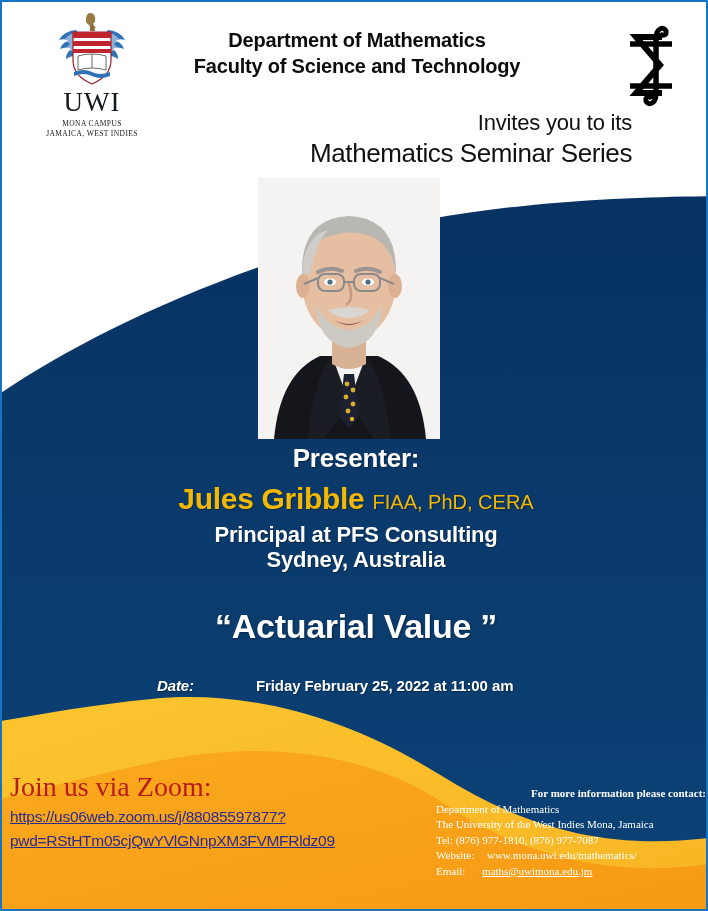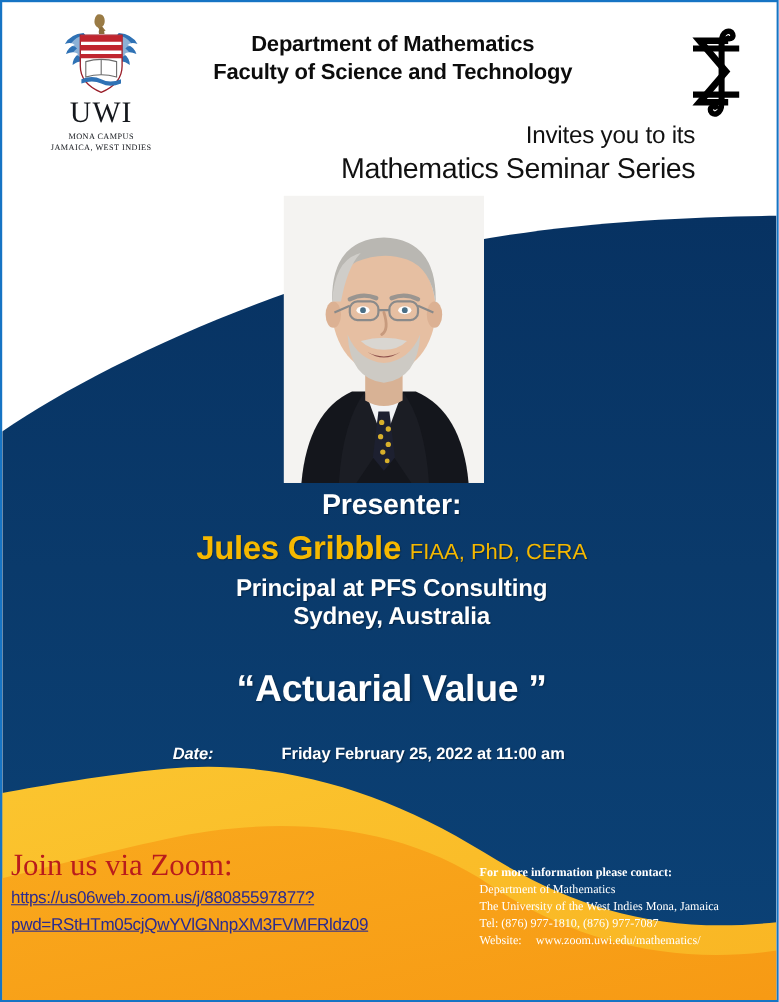--- a/index.html
+++ b/index.html
@@ -116,21 +116,21 @@
     font-size:15.5px;color:#2b2b8f;
     line-height:1.32;letter-spacing:-.3px;word-break:break-all;
   }
 
   
   .contact-block{
     position:absolute;left:434px;top:784px;width:270px;z-index:7;
     font-family:"Liberation Serif", serif;
     color:#ffffff;font-size:11px;line-height:1.42;
   }
-  .contact-block .bold{font-weight:bold;}
+  .contact-block .bold{font-weight:bold;text-align:right;}
   .contact-row{white-space:nowrap;}
   .contact-row .lbl{display:inline-block;}
   .contact-link{color:#ffffff;text-decoration:underline;margin-left:14px;}
   .contact-val{margin-left:10px;}
 </style>
 </head>
 <body>
 
 <div class="page">
 
@@ -310,17 +310,21 @@
     <a class="zoom-link" href="#">pwd=RStHTm05cjQwYVlGNnpXM3FVMFRldz09</a>
   </div>
 
   <div class="contact-block">
     <div class="bold contact-row">For more information please contact:</div>
     <div class="contact-row">Department of Mathematics</div>
     <div class="contact-row">The University of the West Indies Mona, Jamaica</div>
     <div class="contact-row">Tel: (876) 977-1810, (876) 977-7087</div>
     <div class="contact-row">
       <span class="lbl">Website:</span>
-      <span class="contact-val">www.zoom.uwi.edu/mathematics/</span>
+      <span class="contact-val">www.mona.uwi.edu/mathematics/</span>
+    </div>
+    <div class="contact-row">
+      <span class="lbl">Email:</span>
+      <a class="contact-link" href="#">maths@uwimona.edu.jm</a>
     </div>
   </div>
 
 </div>
 
 </body></html>

